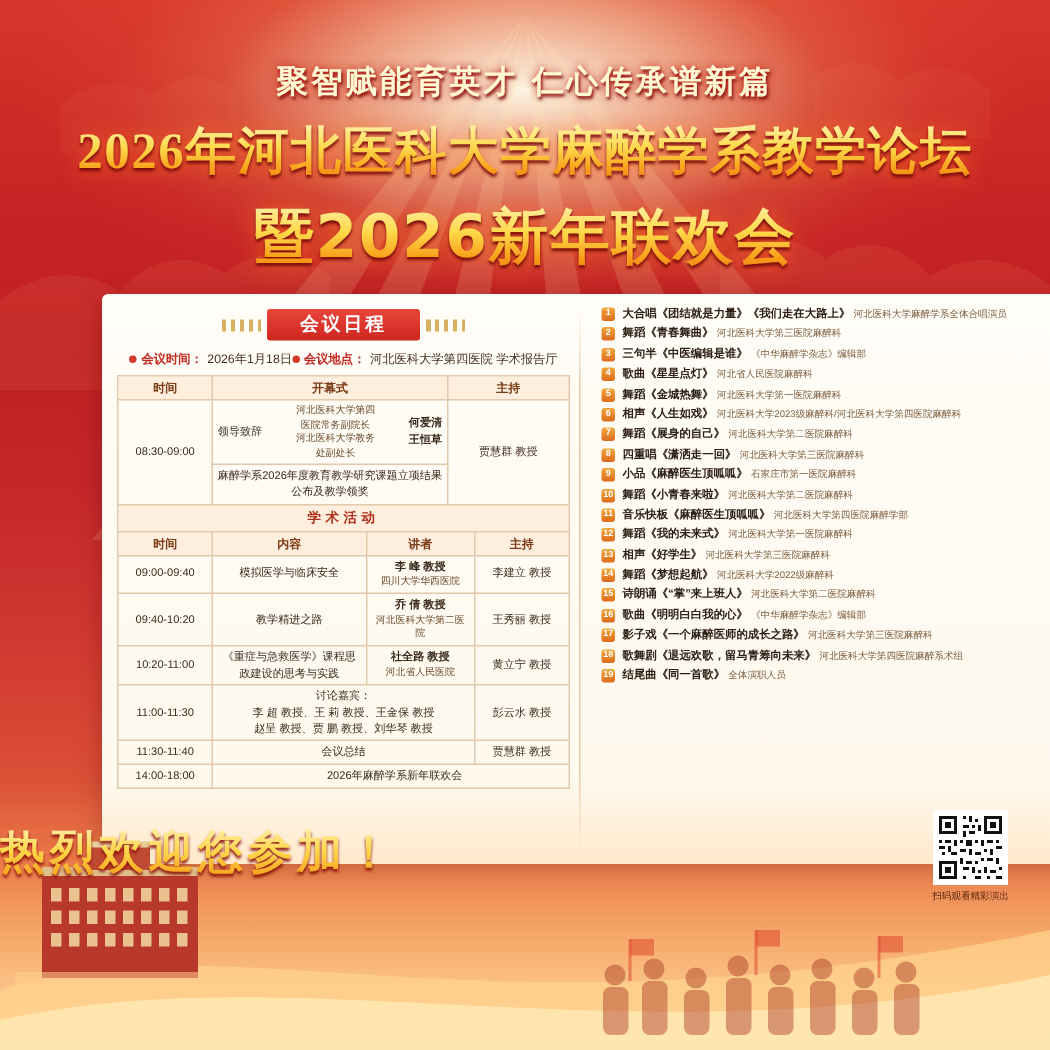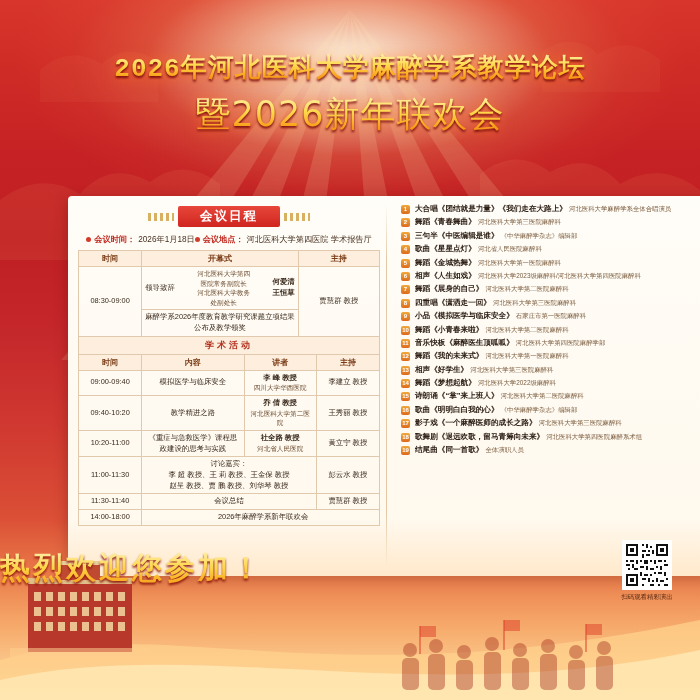--- a/index.html
+++ b/index.html
@@ -27,33 +27,33 @@
   
   .header { position:absolute; top:40px; left:0; width:700px; text-align:center; }
   .subtitle-top {
     font-family:"DejaVu Sans","Liberation Sans",sans-serif;
     font-size:21px; font-weight:bold; letter-spacing:2px;
     color:#fff8d2; text-shadow:0 0 6px rgba(190,30,20,.95), 1px 2px 2px rgba(120,10,10,.9);
     white-space:nowrap;
   }
   .title-main {
     margin-top:10px;
-    font-family:Liberation Mono, monospace;
-    font-size:26px; font-weight:bold; letter-spacing:1px;
+    font-family:Liberation Serif, serif;
+    font-size:34px; font-weight:bold; letter-spacing:1px;
     color:#ffe27a;
     background:linear-gradient(180deg,#fff6c0 0%,#ffd84a 45%,#f9a11b 75%,#e8720f 100%);
     -webkit-background-clip:text; background-clip:text; -webkit-text-fill-color:transparent;
     text-shadow:none;
     filter:drop-shadow(0 2px 1px rgba(120,10,10,.95)) drop-shadow(0 0 7px rgba(255,120,30,.55));
     white-space:nowrap;
   }
   .title-sub {
     margin-top:6px;
     font-family:"DejaVu Sans","Liberation Sans",sans-serif;
-    font-size:35px; font-weight:normal; letter-spacing:1px;
+    font-size:40px; font-weight:bold; letter-spacing:1px;
     background:linear-gradient(180deg,#fff6c0 0%,#ffd84a 45%,#f9a11b 75%,#e8720f 100%);
     -webkit-background-clip:text; background-clip:text; -webkit-text-fill-color:transparent;
     filter:drop-shadow(0 2px 1px rgba(120,10,10,.95)) drop-shadow(0 0 7px rgba(255,120,30,.55));
     white-space:nowrap;
   }
 
   
   .card {
     position:absolute; left:28px; top:196px; width:644px; height:380px;
     background:linear-gradient(180deg,#fffdf8 0%, #fff8ec 100%);
@@ -146,20 +146,21 @@
   <svg class="clouds" viewBox="0 0 700 260" preserveAspectRatio="none">
     <g fill="rgba(255,180,120,0.30)">
       <path d="M0,200 q40,-30 80,-6 q30,-34 70,-12 q34,-26 70,2 l0,80 l-220,0 z"></path>
       <path d="M700,190 q-40,-30 -80,-6 q-30,-34 -70,-12 q-34,-26 -70,2 l0,80 l220,0 z"></path>
       <path d="M40,70 q30,-26 62,-6 q26,-24 56,-2 l0,40 l-118,0 z" opacity=".6"></path>
       <path d="M660,60 q-30,-26 -62,-6 q-26,-24 -56,-2 l0,40 l118,0 z" opacity=".6"></path>
     </g>
   </svg>
 
   <div class="header">
+    <div class="subtitle-top">聚智赋能育英才  仁心传承谱新篇</div>
     <div class="title-main">2026年河北医科大学麻醉学系教学论坛</div>
     <div class="title-sub">暨2026新年联欢会</div>
   </div>
 
   <div class="card">
 
     <div class="col-left">
       <div class="section-head">
         <span class="bar">会议日程</span>
       </div>
@@ -307,21 +308,21 @@
         <li>
             <span class="num">7</span>
             <span class="ptxt"><span class="ptitle">舞蹈《展身的自己》</span> <span class="pperf">河北医科大学第二医院麻醉科</span></span>
           </li>
         <li>
             <span class="num">8</span>
             <span class="ptxt"><span class="ptitle">四重唱《潇洒走一回》</span> <span class="pperf">河北医科大学第三医院麻醉科</span></span>
           </li>
         <li>
             <span class="num">9</span>
-            <span class="ptxt"><span class="ptitle">小品《模拟医学与临床安全》</span> <span class="pperf">石家庄市第一医院麻醉科</span></span>
+            <span class="ptxt"><span class="ptitle">小品《麻醉医生顶呱呱》</span> <span class="pperf">石家庄市第一医院麻醉科</span></span>
           </li>
         <li>
             <span class="num">10</span>
             <span class="ptxt"><span class="ptitle">舞蹈《小青春来啦》</span> <span class="pperf">河北医科大学第二医院麻醉科</span></span>
           </li>
         <li>
             <span class="num">11</span>
             <span class="ptxt"><span class="ptitle">音乐快板《麻醉医生顶呱呱》</span> <span class="pperf">河北医科大学第四医院麻醉学部</span></span>
           </li>
         <li>

